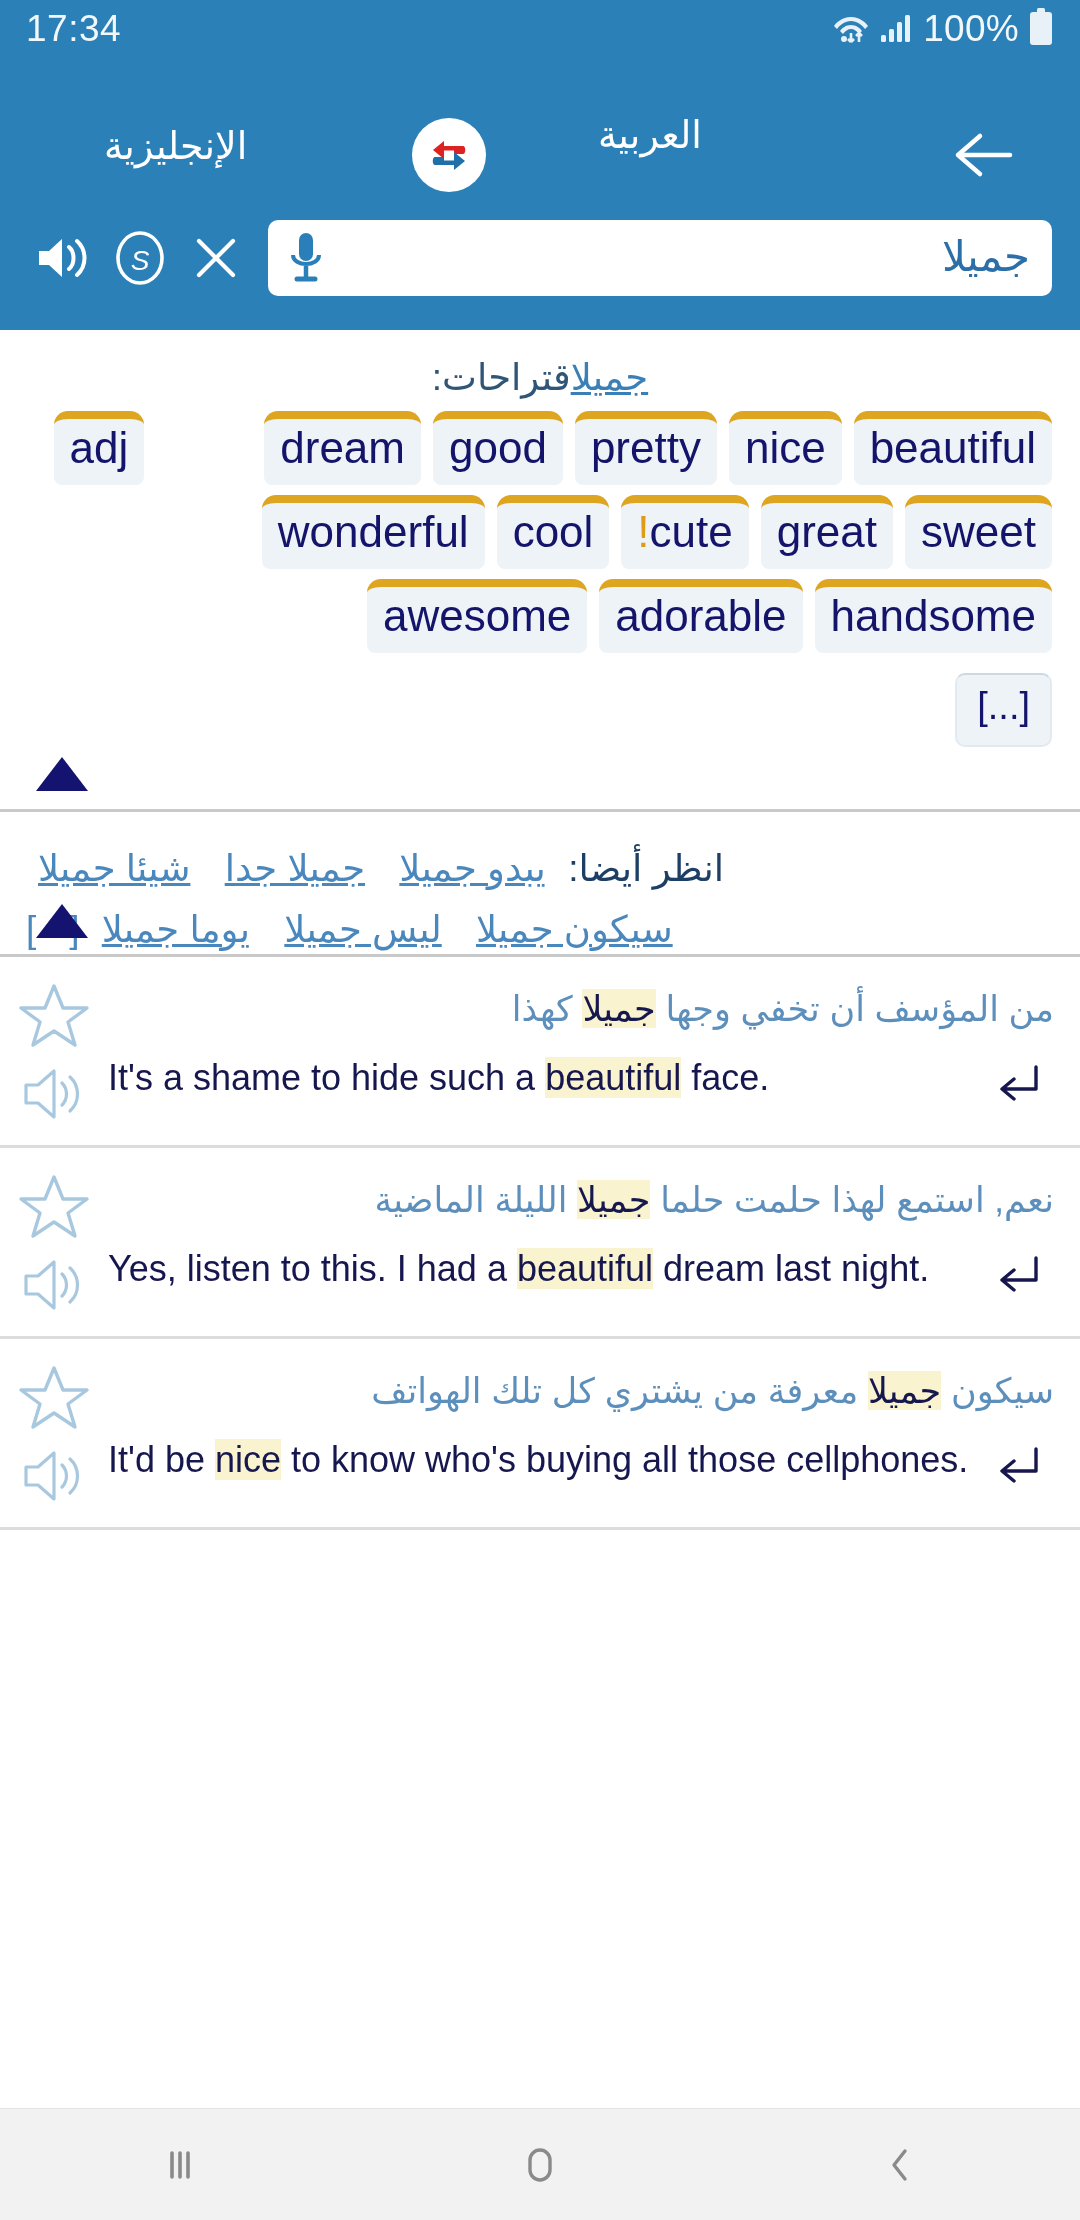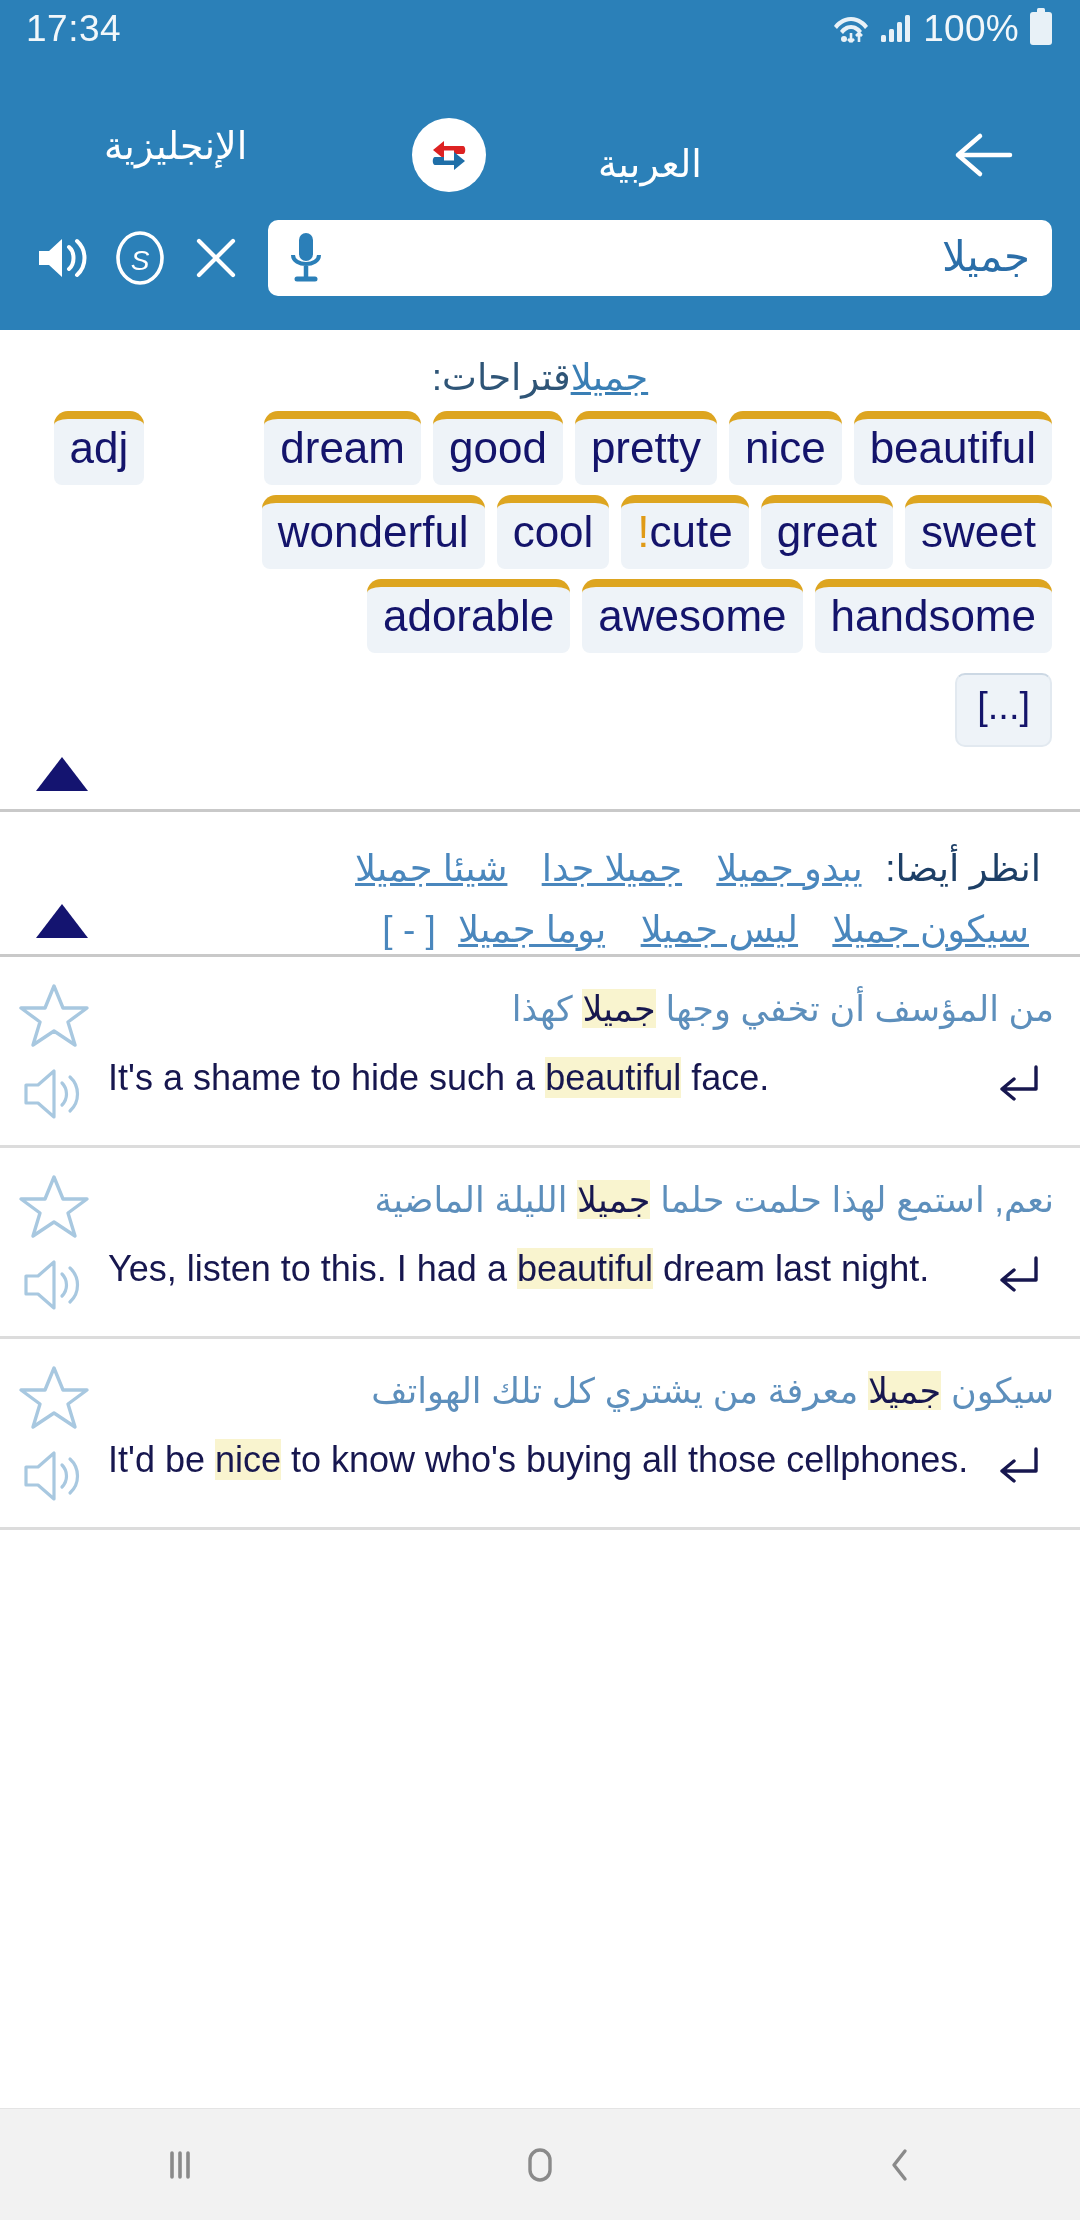--- a/index.html
+++ b/index.html
@@ -22,21 +22,21 @@
   .status-pct { font-size: 37px; color: #f2f7fa; letter-spacing: 0.3px; }
 
   
   .header { background: #2b80b8; flex: none; }
   .langbar {
     height: 150px; display: flex; align-items: center;
     justify-content: flex-end; padding: 0 0 0 0; position: relative;
   }
   .lang-label { color: #ffffff; font-size: 38px; font-weight: 400; }
   .lang-en { position: absolute; left: 104px; top: 66px; }
-  .lang-ar { position: absolute; left: 598px; top: 84px; }
+  .lang-ar { position: absolute; left: 598px; top: 55px; }
   .logo {
     position: absolute; left: 412px; top: 60px;
     width: 74px; height: 74px; border-radius: 50%;
     background: #ffffff; display: flex; align-items: center; justify-content: center;
   }
   .back-arrow {
     position: absolute; right: 60px; top: 60px; width: 74px; height: 74px;
     display: flex; align-items: center; justify-content: center;
   }
 
@@ -90,21 +90,21 @@
   .chip.spacer { background: transparent; border: none; }
 
   .more-row { display: flex; justify-content: flex-end; padding: 10px 28px 0 28px; }
 
   .collapse-arrow { padding: 10px 0 18px 36px; }
   .tri { width: 0; height: 0; border-left: 26px solid transparent;
          border-right: 26px solid transparent; border-bottom: 34px solid #141470; }
 
   
   .seealso {
-    direction: rtl; text-align: right; padding: 26px 39px 0 26px;
+    direction: rtl; text-align: left; padding: 26px 39px 0 26px;
     font-size: 37px; color: #1d3f66; line-height: 1.65;
   }
   .seealso .lbl { color: #1d3f66; }
   .seealso a {
     color: #4a87bd; text-decoration: underline; margin: 0 12px;
     white-space: nowrap;
   }
   .seealso .brackets { color: #4a87bd; }
   .seealso-bottom { display: flex; align-items: center; justify-content: flex-start;
                     padding: 0 0 16px 36px; margin-top: -56px; }
@@ -244,22 +244,22 @@
           <div class="chip">cool</div>
           <div class="chip">
               <span class="bang">!</span>
               <span>cute</span>
             </div>
           <div class="chip">great</div>
           <div class="chip">sweet</div>
         </div>
 
         <div class="chip-row">
+          <div class="chip">awesome</div>
           <div class="chip">adorable</div>
-          <div class="chip">awesome</div>
           <div class="chip">handsome</div>
         </div>
       </div>
 
       <div class="more-row">
         <div class="chip plain">[...]</div>
       </div>
 
       <div class="collapse-arrow">
         <div class="tri"></div>

